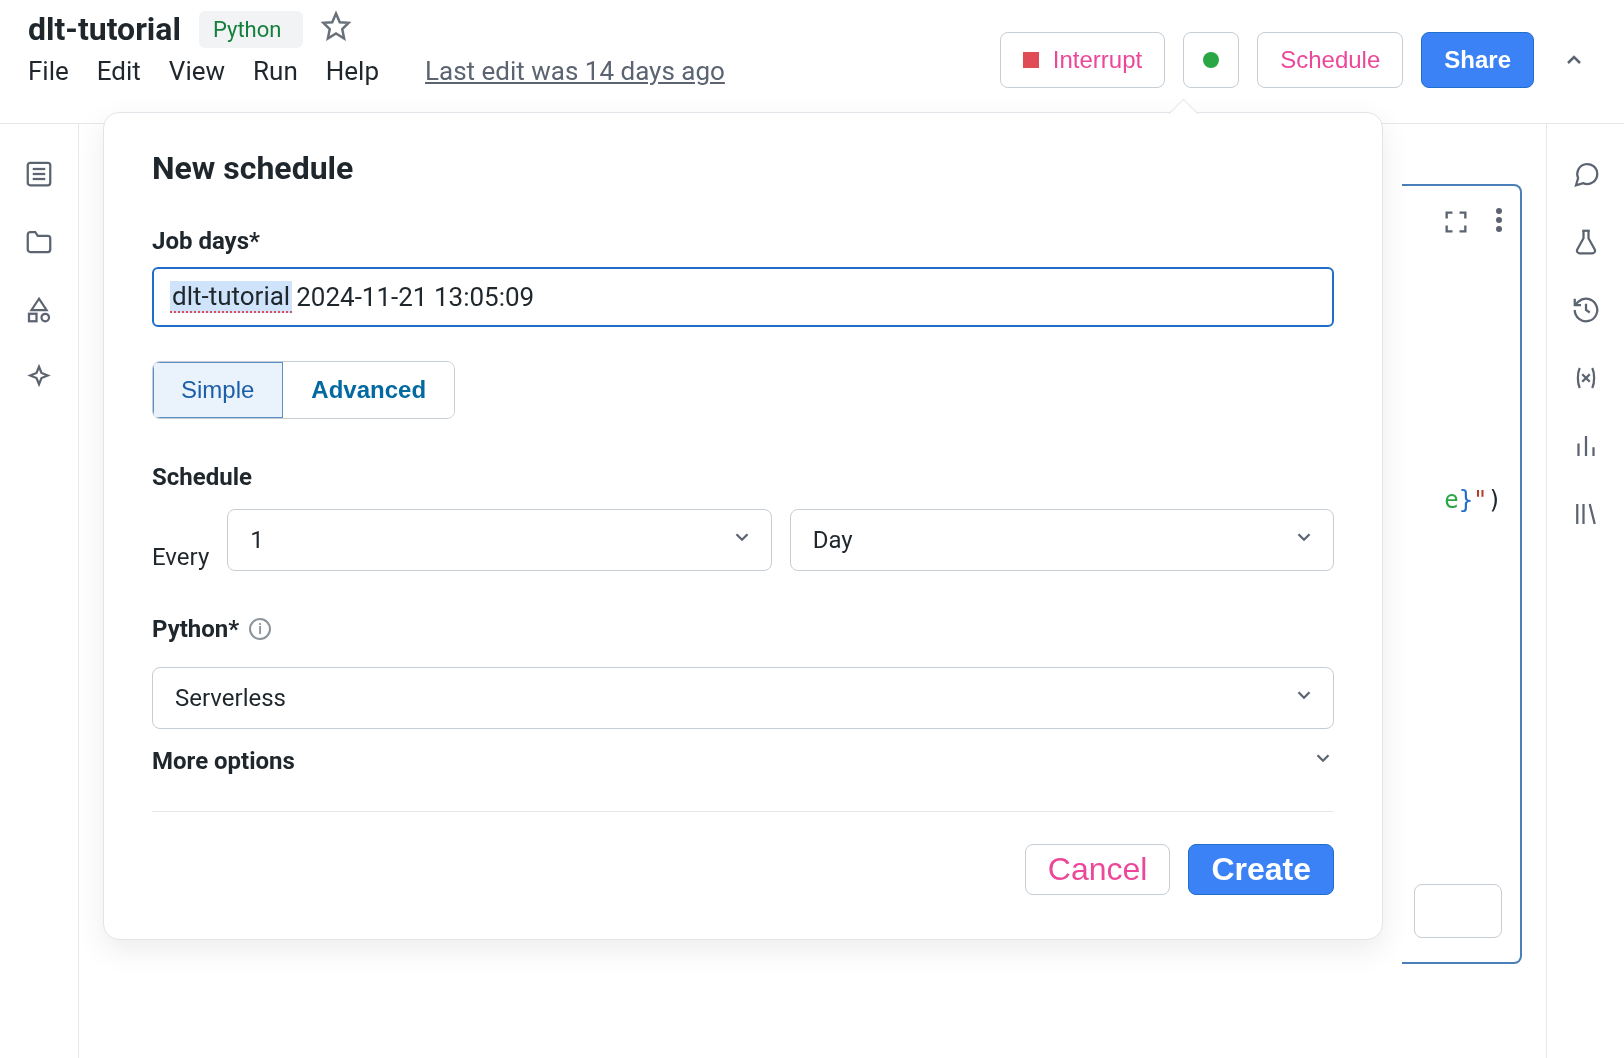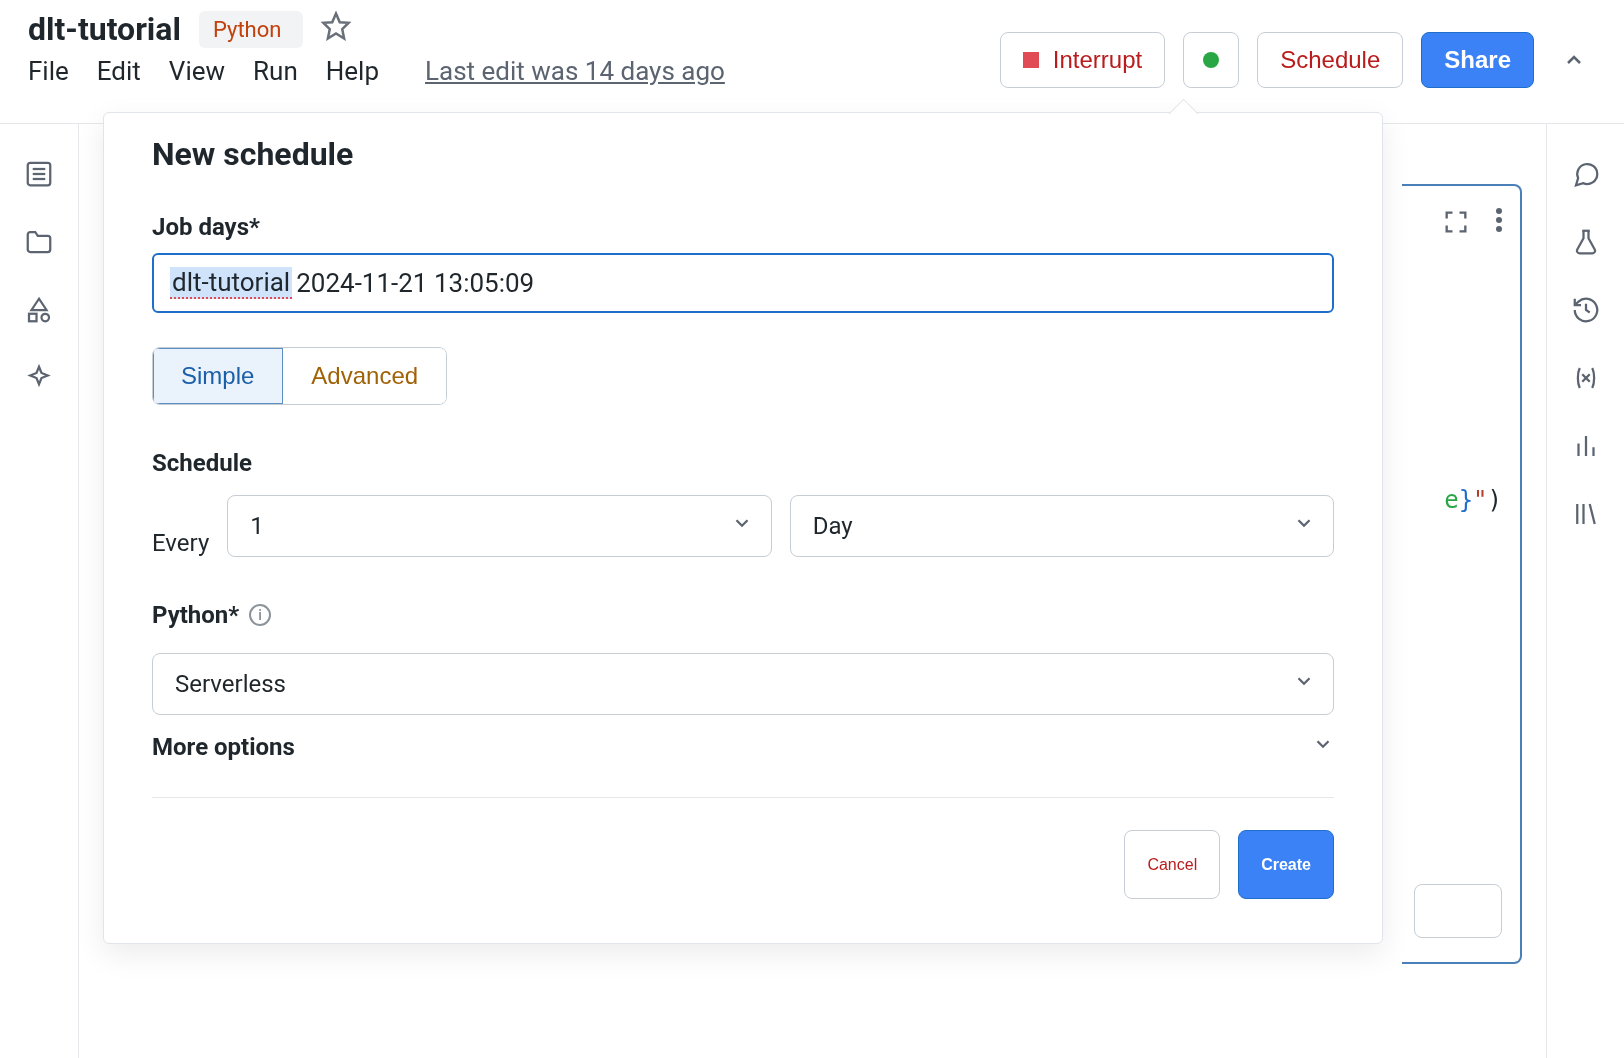--- a/index.html
+++ b/index.html
@@ -38,21 +38,21 @@
     color: #1f272d;
   }
   .lang-chip {
     display: inline-flex;
     align-items: center;
     gap: 8px;
     background: #f1f3f4;
     border-radius: 6px;
     padding: 6px 14px;
     font-size: 22px;
-    color: #c2410c;
+    color: #15803d;
     cursor: pointer;
   }
   .lang-chip .chev { font-size: 16px; color: #555; }
   .star-icon { font-size: 30px; color: #697079; cursor: pointer; }
   .menubar {
     display: flex;
     align-items: center;
     gap: 28px;
     font-size: 26px;
     color: #1f272d;
@@ -70,21 +70,21 @@
     gap: 18px;
     padding-top: 22px;
   }
   .btn {
     display: inline-flex;
     align-items: center;
     justify-content: center;
     gap: 14px;
     border: 1.5px solid #c6cdd4;
     background: #fff;
-    color: #b91c1c;
+    color: #ec4899;
     font-size: 24px;
     padding: 12px 22px;
     border-radius: 8px;
     cursor: pointer;
     height: 56px;
   }
   .btn.primary {
     background: #3b82f6;
     border-color: #1f6fca;
     color: #fff;
@@ -167,23 +167,23 @@
   }
 
   
   .popover {
     position: absolute;
     top: -12px;
     left: 24px;
     width: 1280px;
     background: #fff;
     border: 1px solid #e1e5e9;
-    border-radius: 6px;
+    border-radius: 16px;
     box-shadow: 0 10px 30px rgba(0,0,0,0.08);
-    padding: 22px 48px 44px 48px;
+    padding: 36px 48px 44px 48px;
   }
   
   .popover::before {
     content: "";
     position: absolute;
     top: -10px;
     right: 188px;
     width: 20px; height: 20px;
     background: #fff;
     border-left: 1px solid #e1e5e9;
@@ -242,21 +242,22 @@
     border-radius: 8px;
     overflow: hidden;
     margin-top: 34px;
   }
   .seg button {
     border: none;
     background: #fff;
     font-size: 24px;
     padding: 14px 28px;
     cursor: pointer;
-    color: #a16207;
+    color: #0369a1;
+    font-weight: bold;
   }
   .seg button.active {
     background: #eaf2fb;
     color: #1a5fa8;
     border-right: 1.5px solid #c6cdd4;
     font-weight: 500;
     outline: 1.5px solid #5b8fc3;
     outline-offset: -1.5px;
   }
 
@@ -309,21 +310,21 @@
     background: #e5e7eb;
     margin-top: 36px;
   }
 
   .footer {
     display: flex;
     justify-content: flex-end;
     gap: 18px;
     margin-top: 32px;
   }
-  .footer .btn { height: 69px; font-size: 16px; }
+  .footer .btn { height: 51px; font-size: 32px; }
 </style>
 </head>
 <body>
 
 <div class="topbar">
   <div class="top-left">
     <div class="title-row">
       <div class="nb-title">dlt-tutorial</div>
       <div class="lang-chip">
         <span>Python</span>

